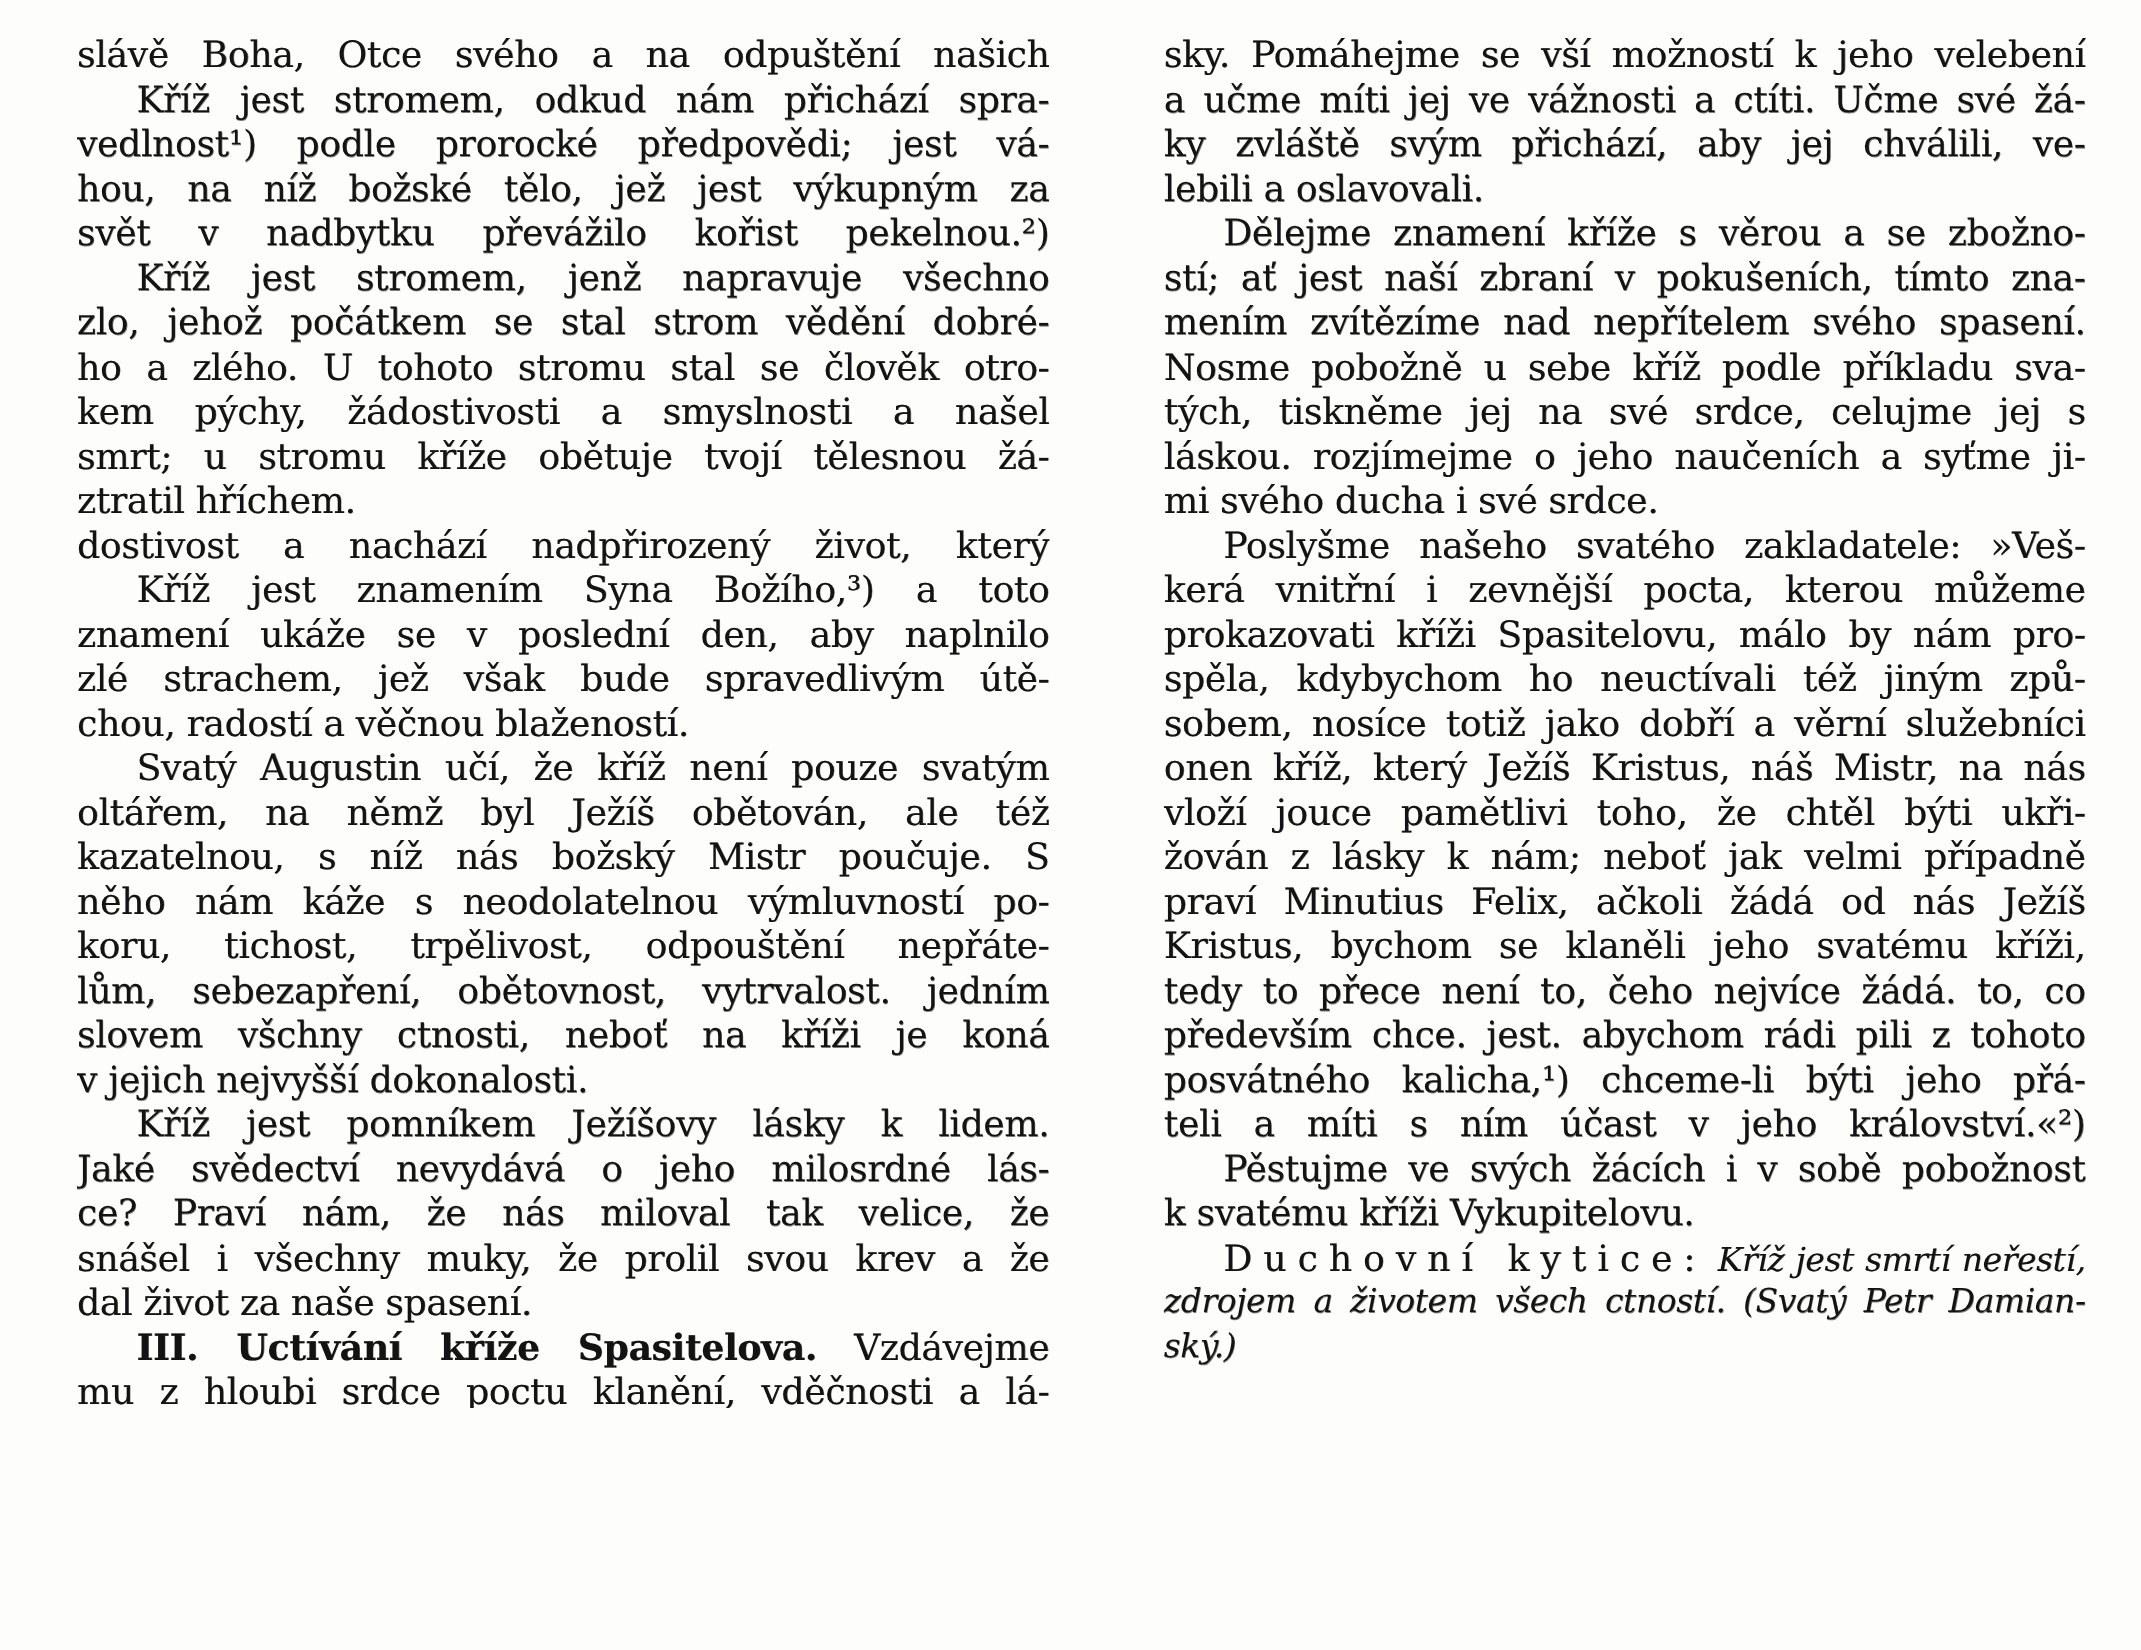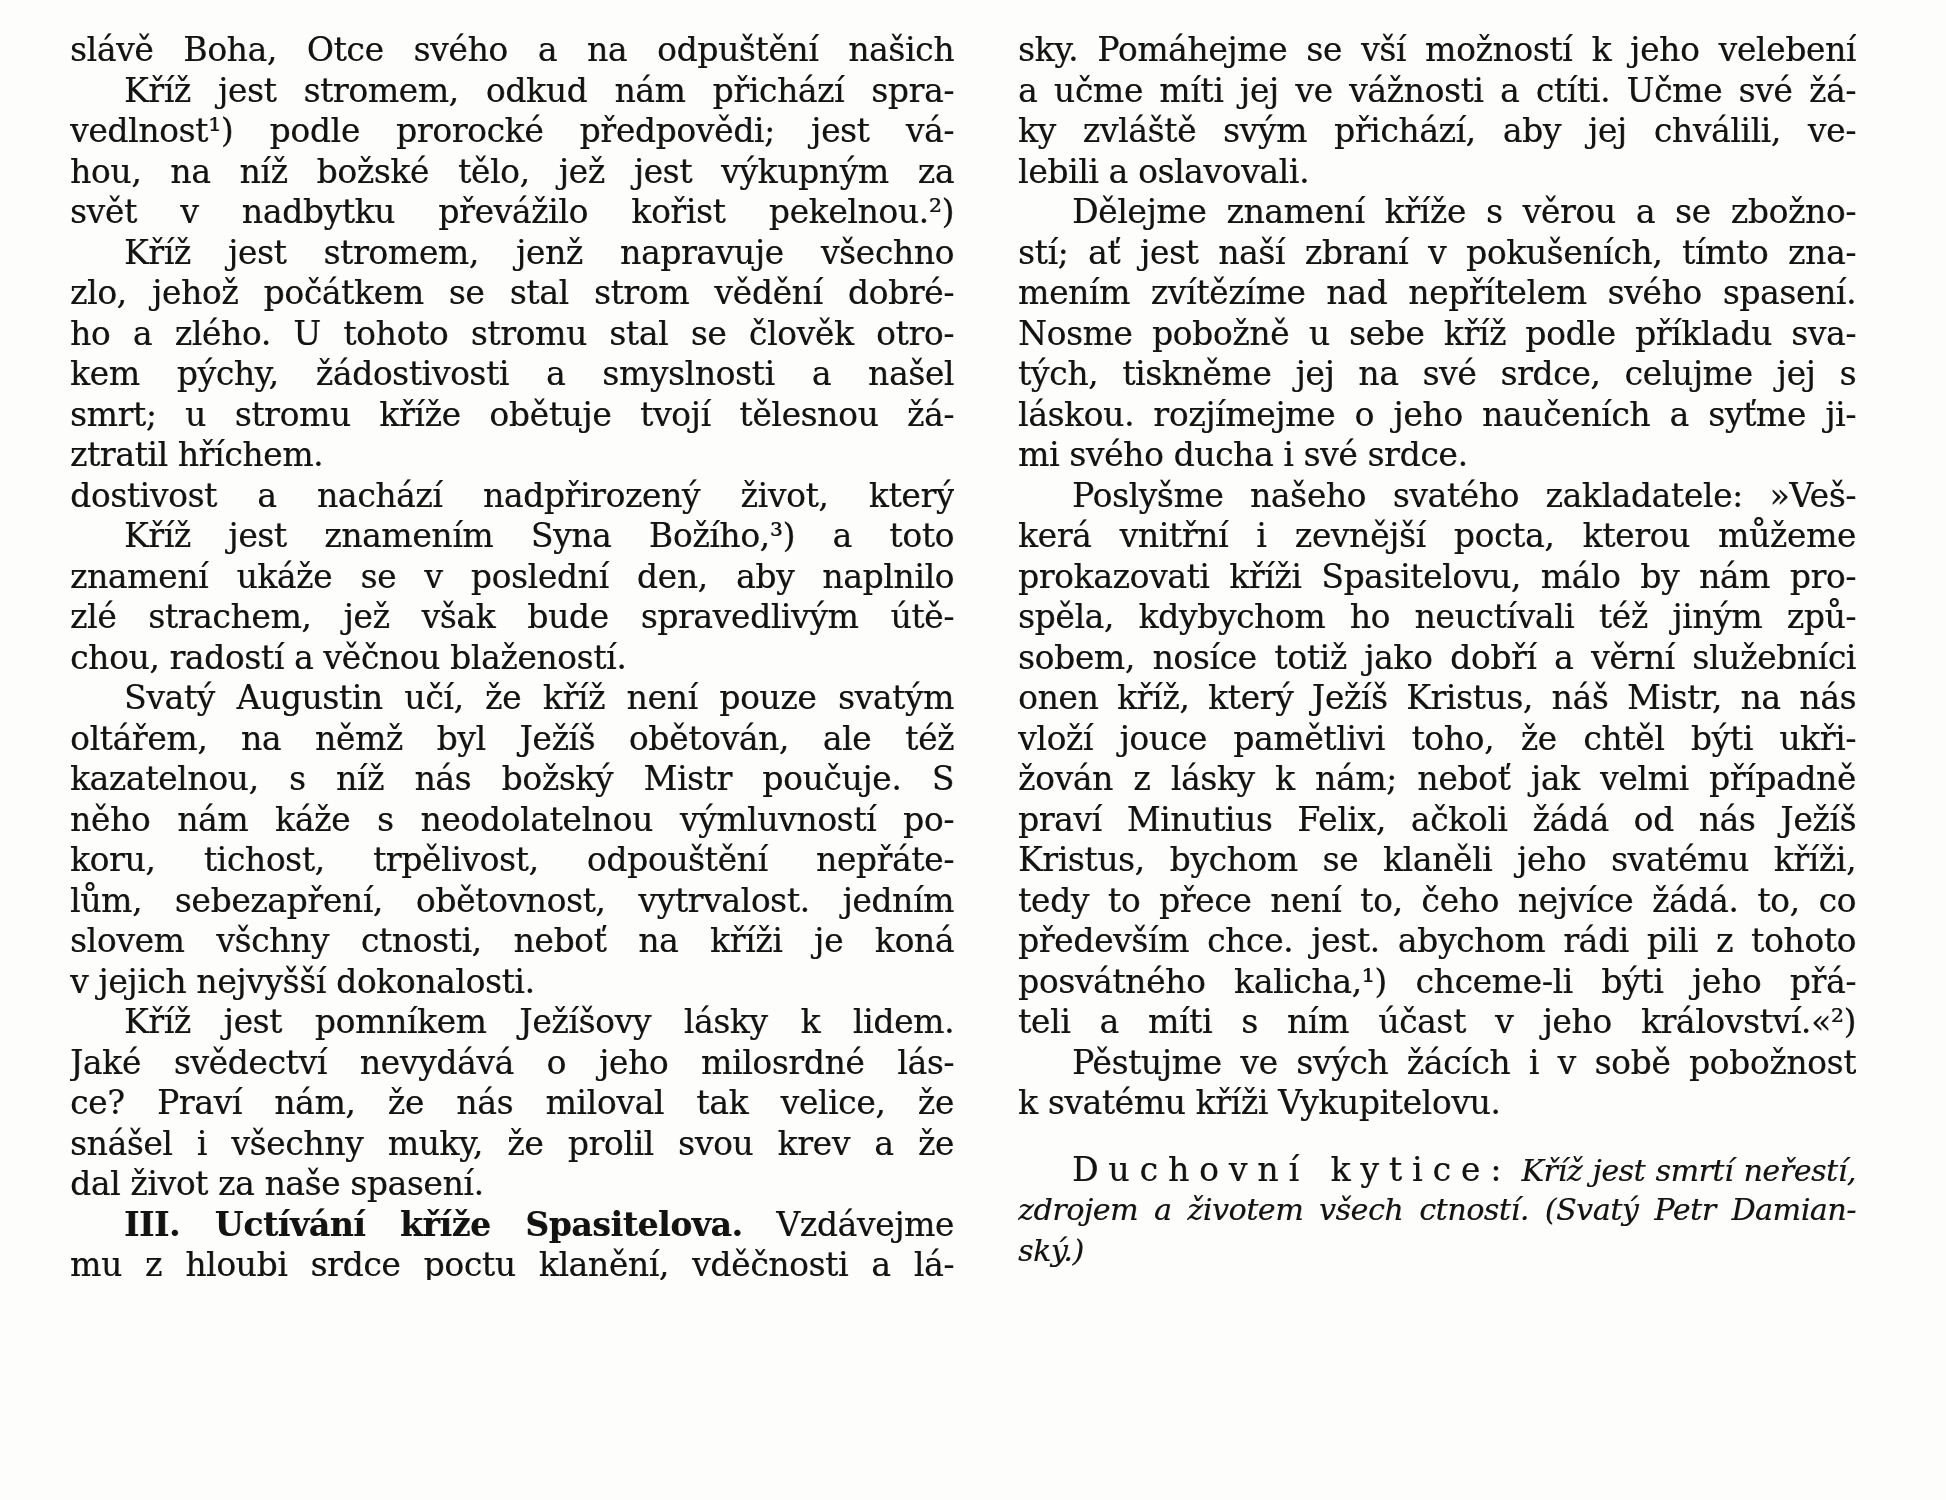--- a/index.html
+++ b/index.html
@@ -11,21 +11,21 @@
   .page {
     position:relative; width:1946px; height:1280px;
     background:#fdfdfb; overflow:hidden;
     text-shadow:0.5px 0.3px 0 rgba(19,19,19,0.55);
   }
   .textcol {
     position:absolute; top:30px;
     font-size:33px; line-height:40.5px; letter-spacing:-0.4px;
   }
   .left-col  { left:70px;  width:884px; }
-  .right-col { left:1018px; width:838px; }
+  .right-col { left:1058px; width:838px; }
   .line {
     height:40.5px; overflow:hidden;
     text-align:justify; text-align-last:justify;
   }
   .line.last   { text-align-last:left; }
   .line.indent { text-indent:54px; }
   .line.italic { font-style:italic; font-size:30px; }
   .seg.bold    { font-weight:bold; }
   .seg.italic  { font-style:italic; font-size:30px; }
   .seg.spaced  { letter-spacing:0.30em; }
@@ -118,21 +118,21 @@
         <div class="line"><span class="seg">vloží jouce pamětlivi toho, že chtěl býti ukři-</span></div>
         <div class="line"><span class="seg">žován z lásky k nám; neboť jak velmi případně</span></div>
         <div class="line"><span class="seg">praví Minutius Felix, ačkoli žádá od nás Ježíš</span></div>
         <div class="line"><span class="seg">Kristus, bychom se klaněli jeho svatému kříži,</span></div>
         <div class="line"><span class="seg">tedy to přece není to, čeho nejvíce žádá. to, co</span></div>
         <div class="line"><span class="seg">především chce. jest. abychom rádi pili z tohoto</span></div>
         <div class="line"><span class="seg">posvátného kalicha,¹) chceme-li býti jeho přá-</span></div>
         <div class="line"><span class="seg">teli a míti s ním účast v jeho království.«²)</span></div>
         <div class="line indent"><span class="seg">Pěstujme ve svých žácích i v sobě pobožnost</span></div>
         <div class="line last"><span class="seg">k svatému kříži Vykupitelovu.</span></div>
-        <div class="line indent" style="margin-top: 26px;"><span class="seg spaced">Duchovní kytice:</span><span class="seg italic"> Kříž jest smrtí neřestí,</span></div>
+        <div class="line indent" style=""><span class="seg spaced">Duchovní kytice:</span><span class="seg italic"> Kříž jest smrtí neřestí,</span></div>
         <div class="line italic"><span class="seg">zdrojem a životem všech ctností. (Svatý Petr Damian-</span></div>
         <div class="line last italic"><span class="seg">ský.)</span></div>
       </div>
   </section>
 
   <div class="fn left-fn">
     <div class="fn-rule"></div>
     <div class="fn-line">
       <span>¹) Moudr. 14, 7.</span>
       <span class="fn-gap">²) Hymna Vexilla Regis.</span>

